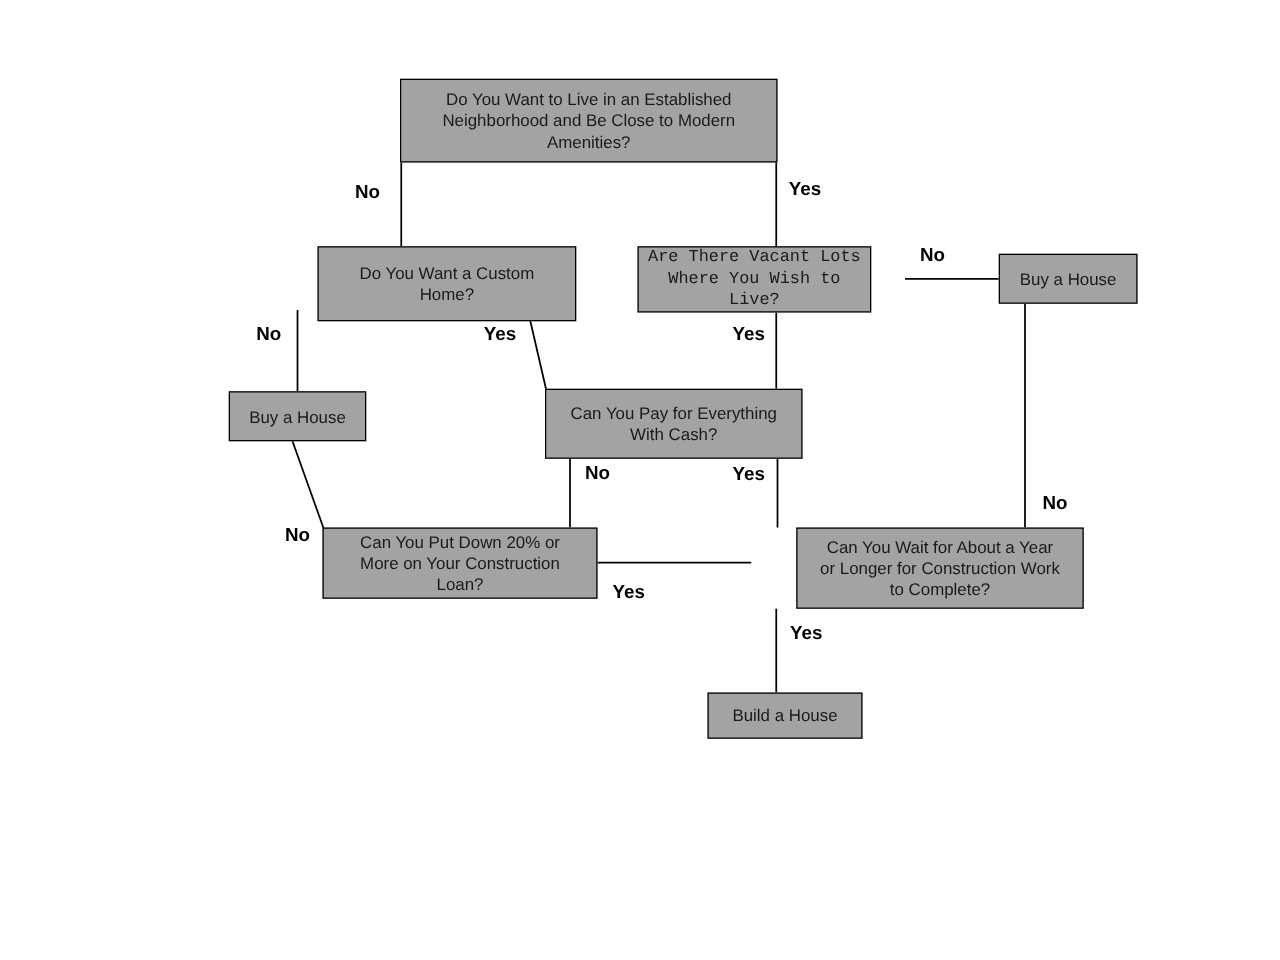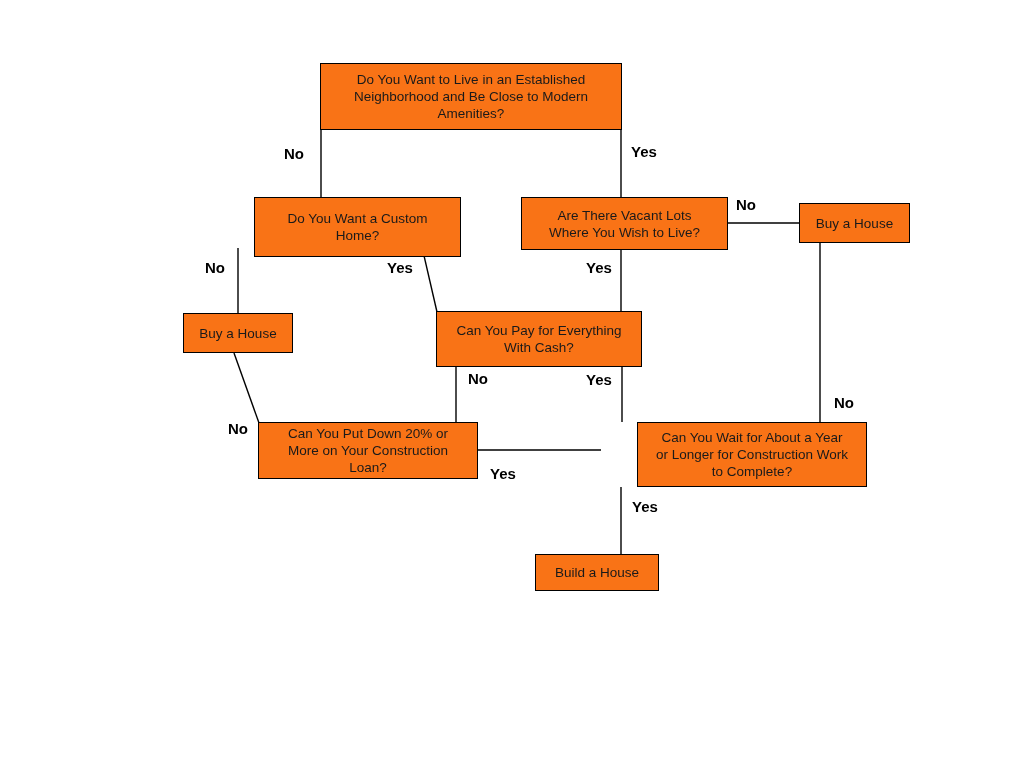--- a/index.html
+++ b/index.html
@@ -20,21 +20,21 @@
     position: absolute;
     left: 0;
     top: 0;
     width: 1024px;
     height: 768px;
   }
   .node {
     position: absolute;
     box-sizing: border-box;
     border: 1.4px solid #000000;
-    background: #f97316;
+    background: #a3a3a3;
     display: flex;
     align-items: center;
     justify-content: center;
     text-align: center;
     white-space: pre-line;
     font-size: 13.5px;
     line-height: 17px;
     color: #1a1a1a;
   }
   .edge-label {
@@ -68,39 +68,39 @@
     </g>
   </svg>
 
   <div class="node" style="left:320px; top:63px; width:302px; height:67px;">Do You Want to Live in an Established
 Neighborhood and Be Close to Modern
 Amenities?</div>
 
   <div class="node" style="left:218px; top:197px; width:207px; height:60px;margin-left:36px;">Do You Want a Custom
 Home?</div>
 
-  <div class="node" style="left:521px; top:197px; width:207px; height:53px;">Are There Vacant Lots
+  <div class="node" style="left:510px; top:197px; width:187px; height:53px;font-family:Liberation Mono, monospace;">Are There Vacant Lots
 Where You Wish to Live?</div>
 
   <div class="node" style="left:799px; top:203px; width:111px; height:40px;">Buy a House</div>
 
   <div class="node" style="left:183px; top:313px; width:110px; height:40px;">Buy a House</div>
 
   <div class="node" style="left:436px; top:311px; width:206px; height:56px;">Can You Pay for Everything
 With Cash?</div>
 
   <div class="node" style="left:258px; top:422px; width:220px; height:57px;">Can You Put Down 20% or
 More on Your Construction
 Loan?</div>
 
   <div class="node" style="left:601px; top:422px; width:230px; height:65px;margin-left:36px;">Can You Wait for About a Year
 or Longer for Construction Work
 to Complete?</div>
 
-  <div class="node" style="left:535px; top:554px; width:124px; height:37px;">Build a House</div>
+  <div class="node" style="left:566px; top:554px; width:124px; height:37px;">Build a House</div>
 
   <div class="edge-label" style="left:284px; top:146px;">No</div>
 
   <div class="edge-label" style="left:631px; top:144px;">Yes</div>
 
   <div class="edge-label" style="left:736px; top:197px;">No</div>
 
   <div class="edge-label" style="left:205px; top:260px;">No</div>
 
   <div class="edge-label" style="left:387px; top:260px;">Yes</div>

